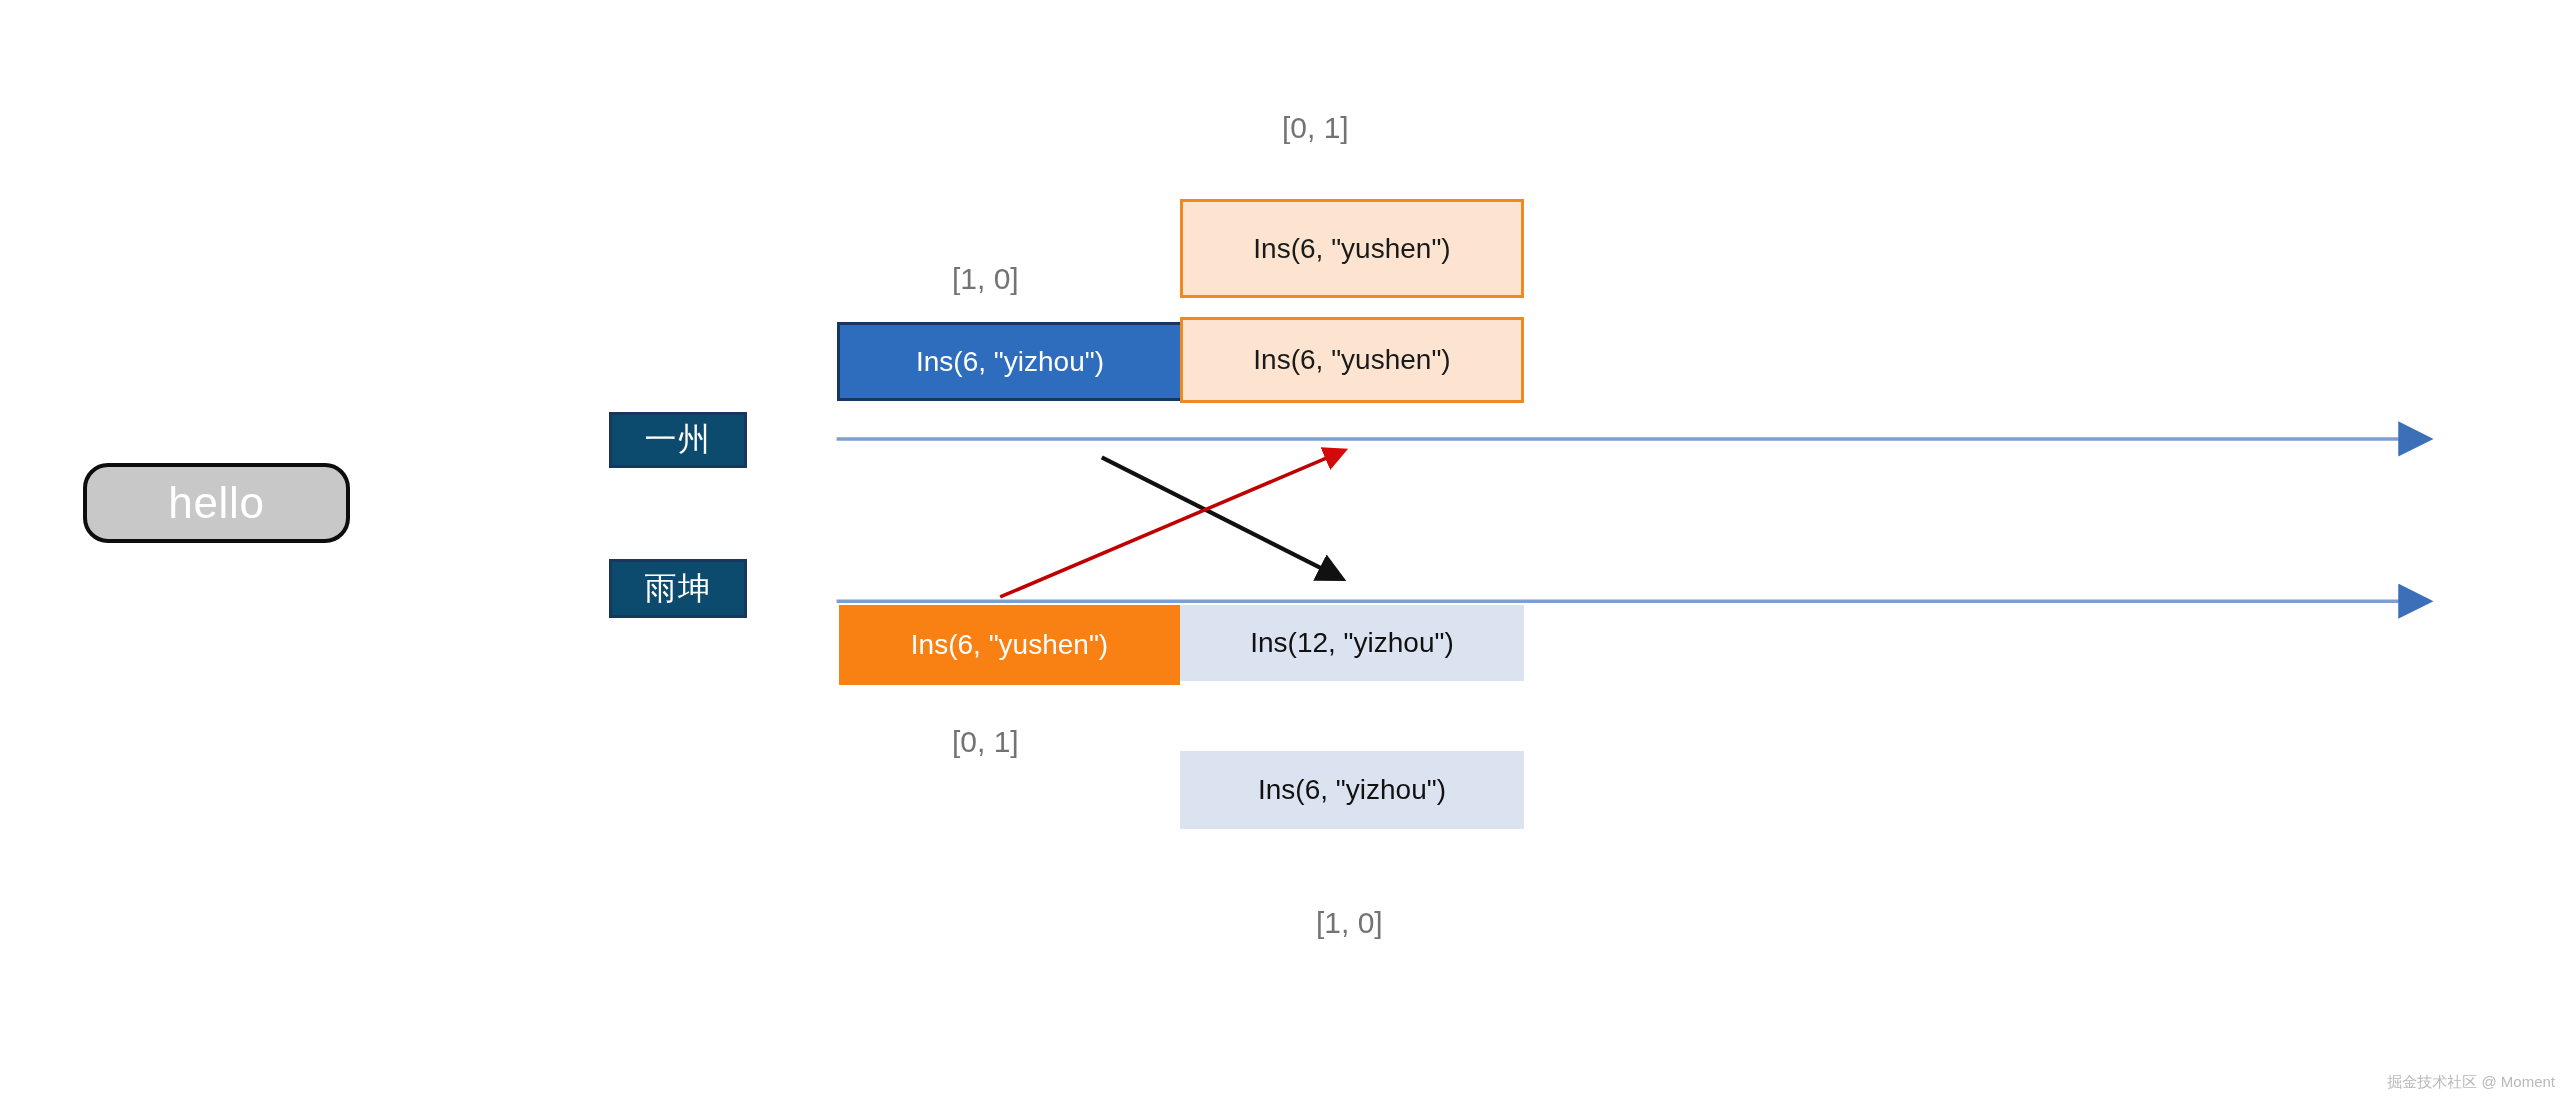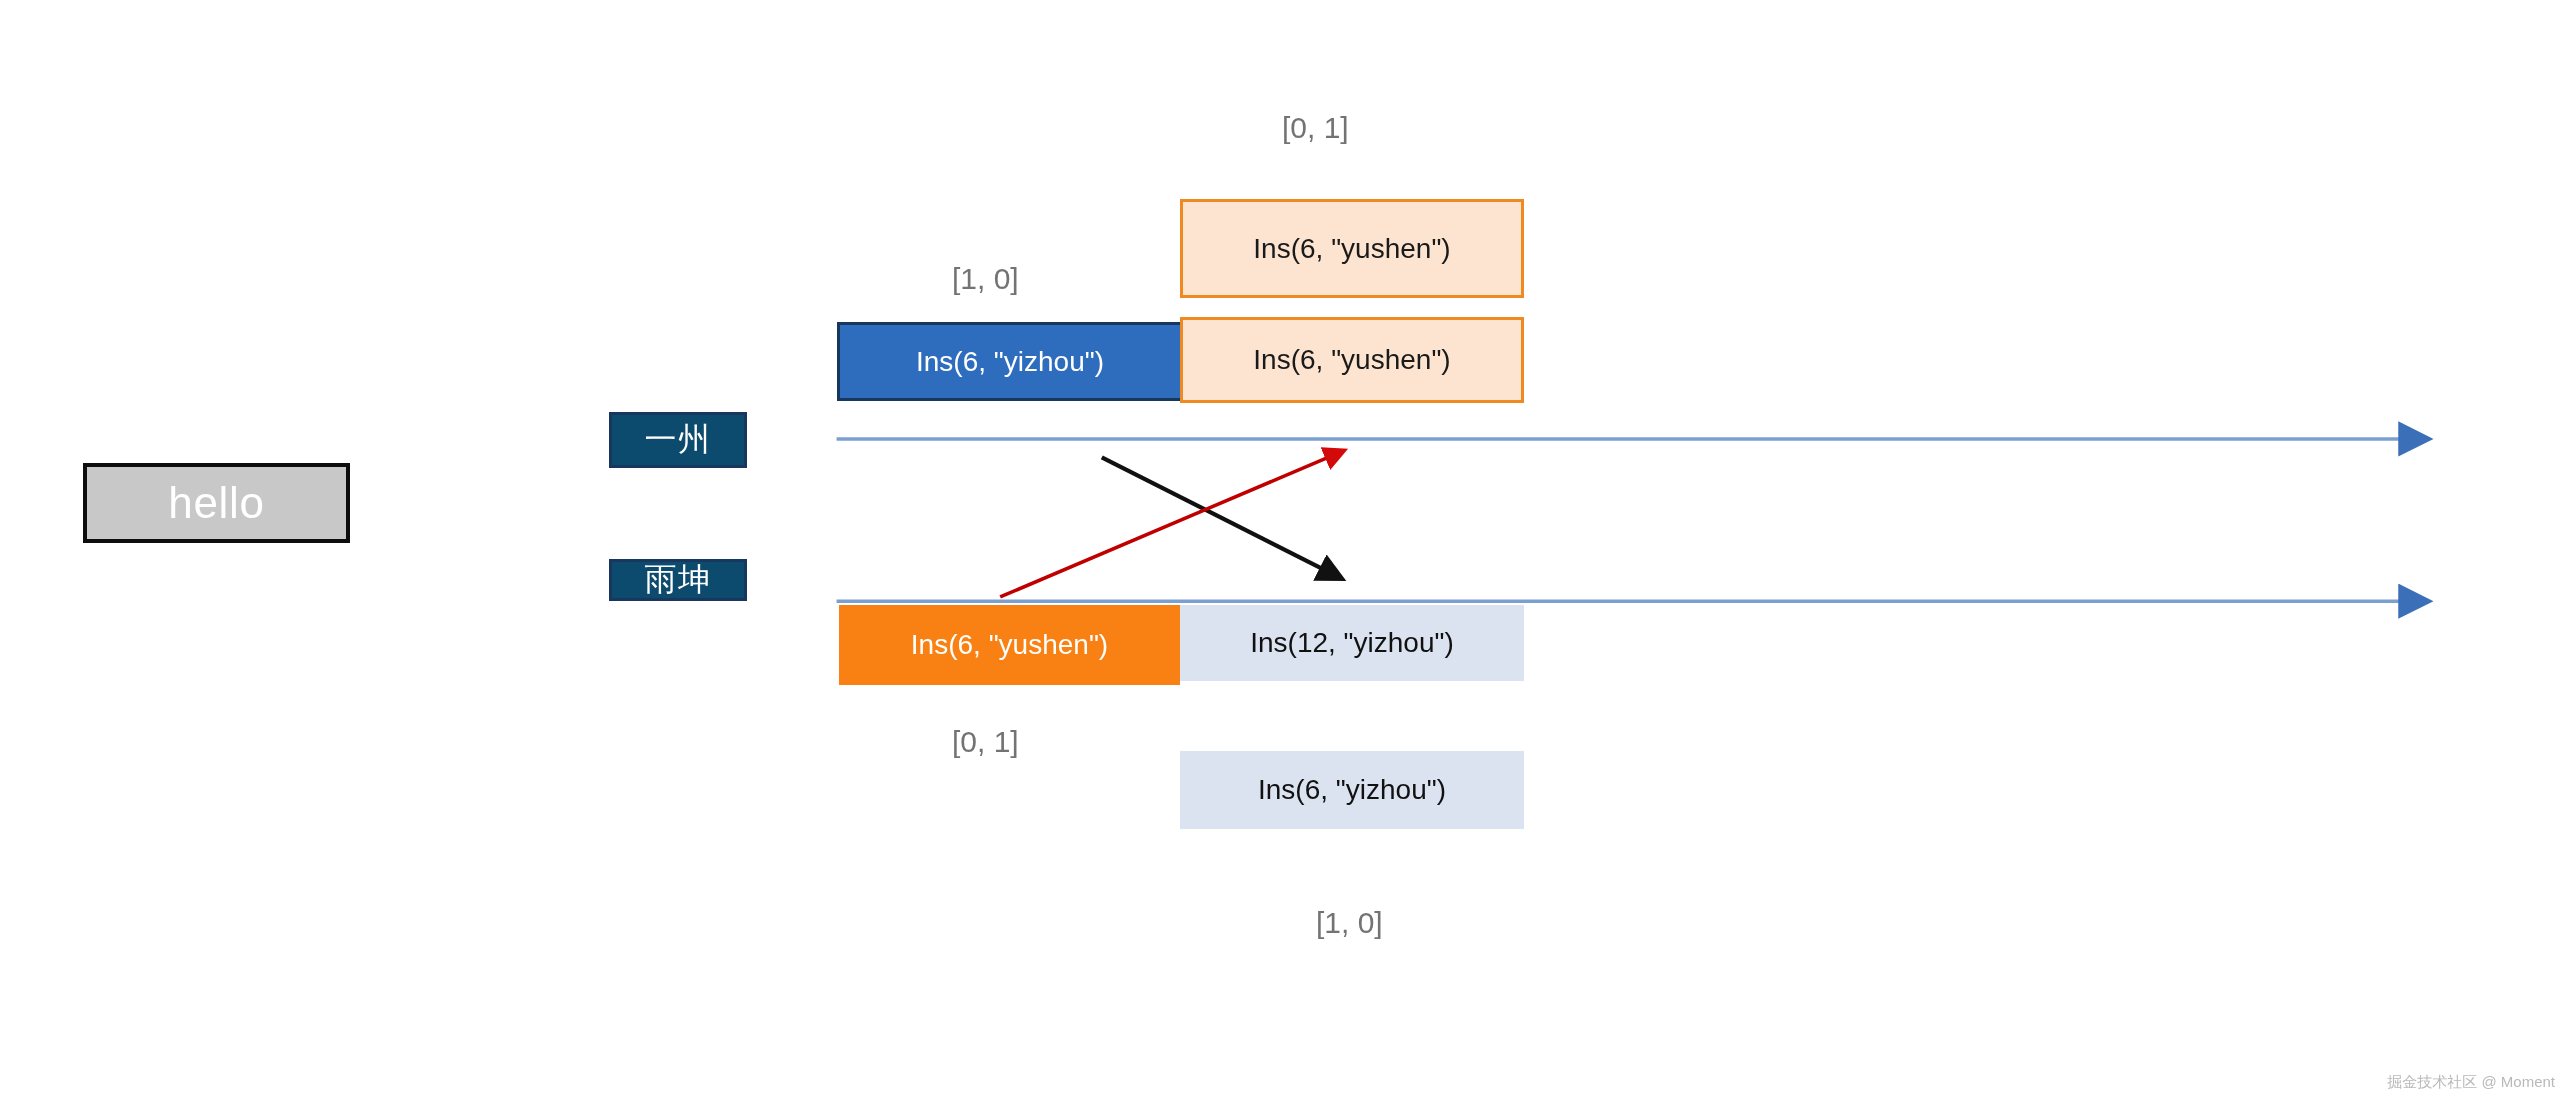--- a/index.html
+++ b/index.html
@@ -122,29 +122,29 @@
 
     <line x1="1186" y1="622" x2="3440" y2="622" stroke="#7ba0d0" stroke-width="5" marker-end="url(#arrow-blue)"></line>
 
     <line x1="1186" y1="852" x2="3440" y2="852" stroke="#7ba0d0" stroke-width="5" marker-end="url(#arrow-blue)"></line>
 
     <line x1="1562" y1="648" x2="1898" y2="818" stroke="#111111" stroke-width="6" marker-end="url(#arrow-black)"></line>
 
     <line x1="1418" y1="846" x2="1902" y2="640" stroke="#c00000" stroke-width="5" marker-end="url(#arrow-red)"></line>
   </svg>
 
-  <div class="node hello-box" style="left:83px; top:463px; width:267px; height:80px;">
+  <div class="node hello-box" style="left:83px; top:463px; width:267px; height:80px;border-radius:25px;">
     <span>hello</span>
   </div>
 
   <div class="node actor-box" style="left:609px; top:412px; width:138px; height:56px;">
     <span>一州</span>
   </div>
 
-  <div class="node actor-box" style="left:609px; top:559px; width:138px; height:42px;">
+  <div class="node actor-box" style="left:609px; top:559px; width:138px; height:59px;">
     <span>雨坤</span>
   </div>
 
   <div class="node op-box op-peach" style="left:1180px; top:199px; width:344px; height:99px;">
     <span>Ins(6, "yushen")</span>
   </div>
 
   <div class="node op-box op-blue-solid" style="left:837px; top:322px; width:346px; height:79px;">
     <span>Ins(6, "yizhou")</span>
   </div>

